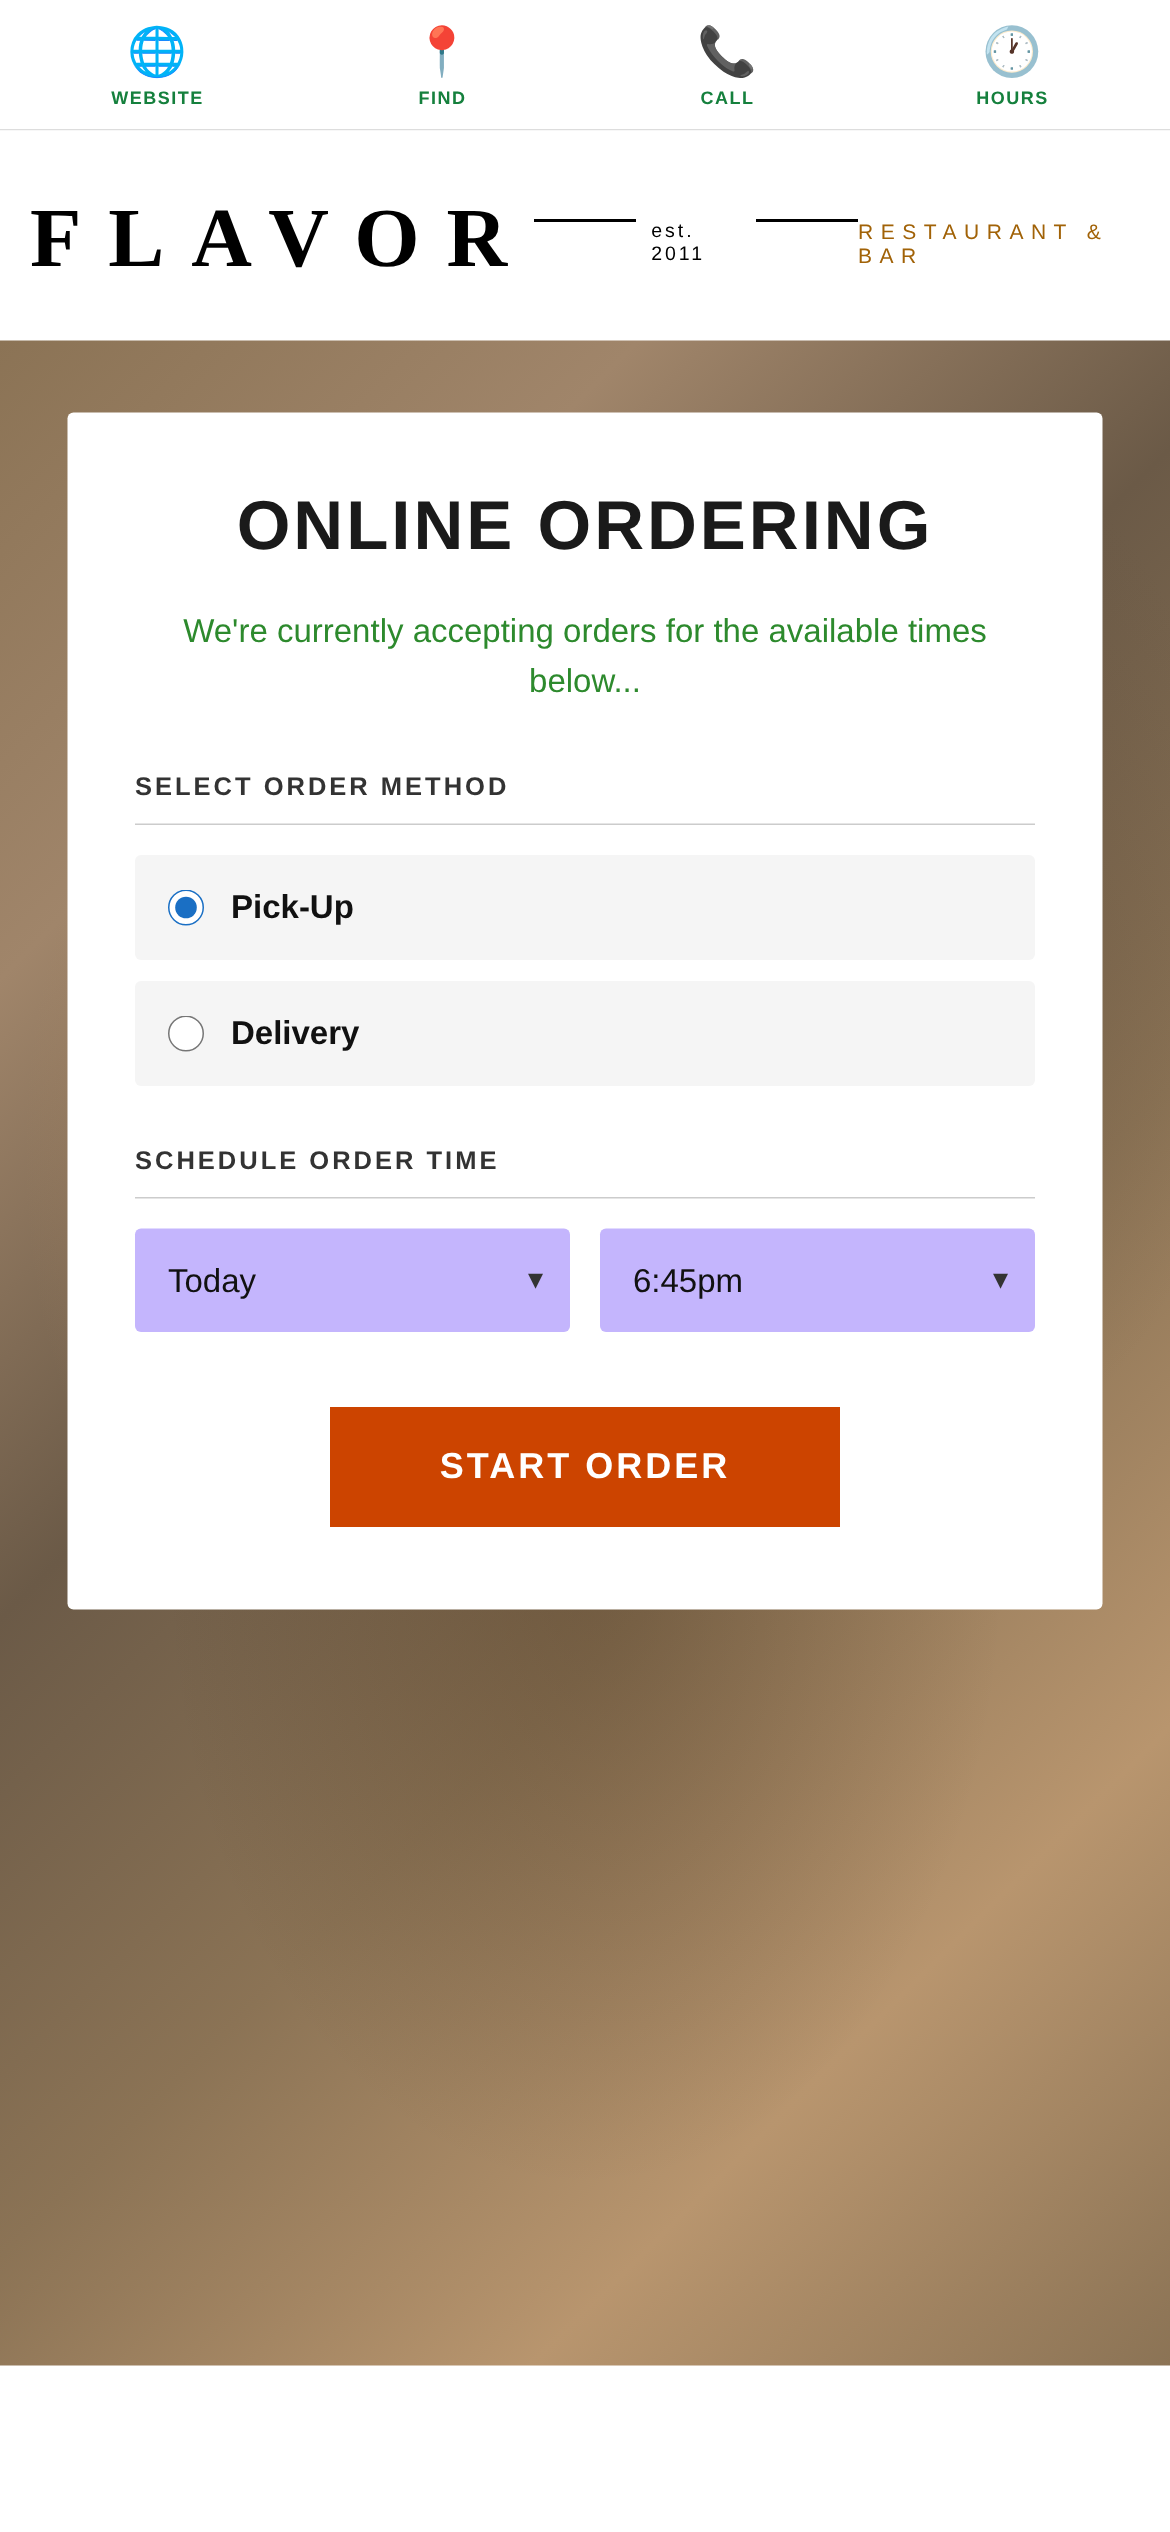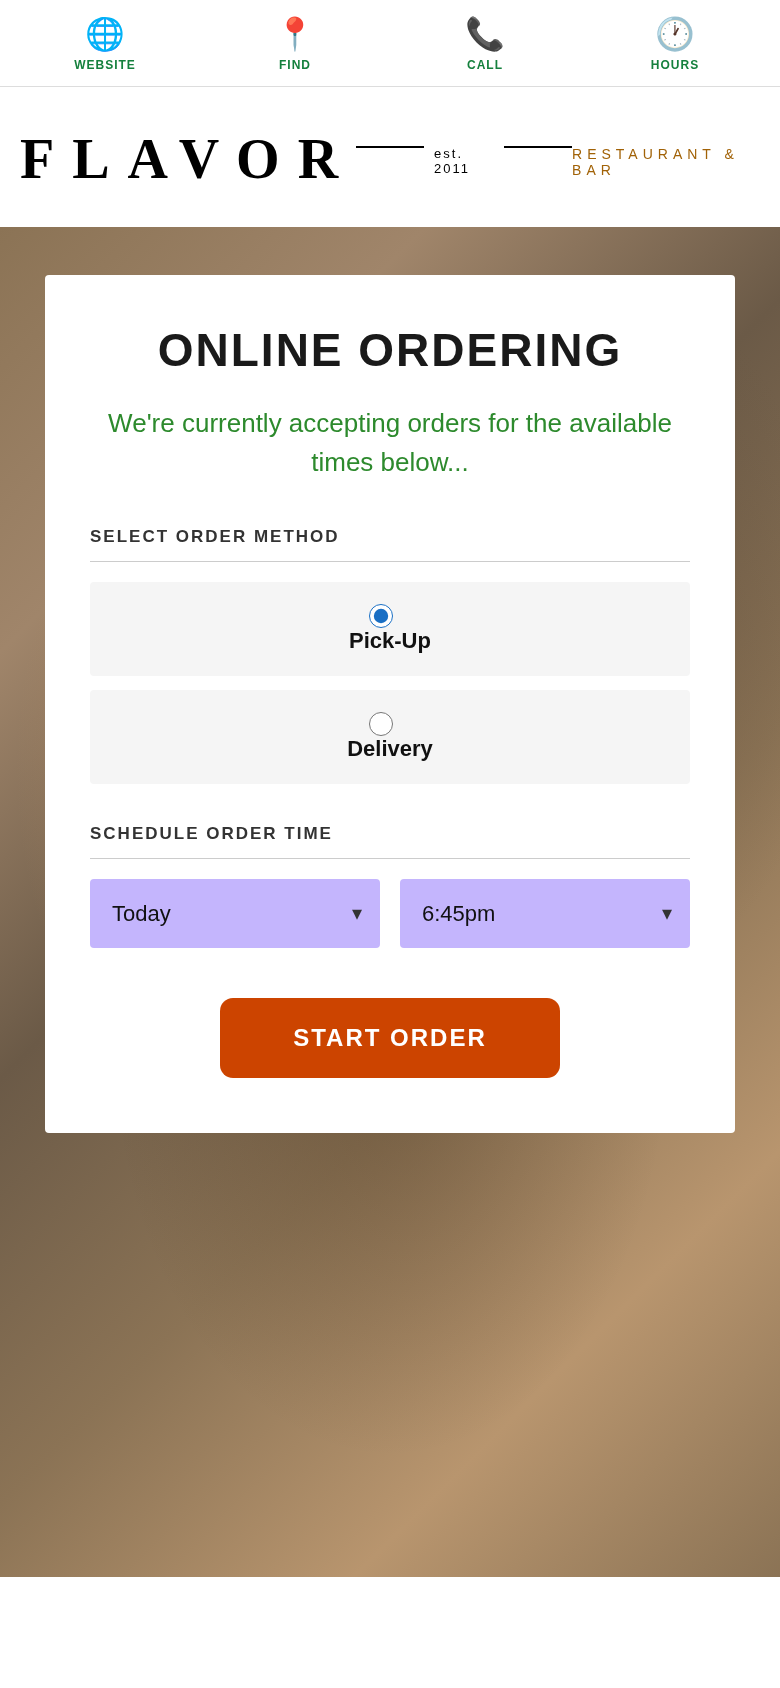--- a/index.html
+++ b/index.html
@@ -118,21 +118,21 @@
       font-size: 46px;
       font-weight: 900;
       color: #1a1a1a;
       text-align: center;
       letter-spacing: 2px;
       margin-bottom: 28px;
       line-height: 1.1;
     }
 
     .card-subtitle {
-      font-size: 26px;
+      font-size: 22px;
       color: #2d8a2d;
       text-align: center;
       line-height: 1.5;
       margin-bottom: 45px;
       font-style: normal;
     }
 
     .section-label {
       font-size: 17px;
       font-weight: 700;
@@ -153,21 +153,20 @@
     }
 
     .radio-option {
       display: flex;
       align-items: center;
       padding: 22px 22px;
       background: #f5f5f5;
       border-radius: 4px;
       margin-bottom: 14px;
       cursor: pointer;
-      flex-direction: column;
     }
 
     .radio-option input[type="radio"] {
       width: 24px;
       height: 24px;
       margin-right: 18px;
       accent-color: #1a6fc4;
       cursor: pointer;
     }
 
@@ -221,21 +220,21 @@
       width: 340px;
       margin: 0 auto;
       padding: 26px 20px;
       background: #cc4400;
       color: #fff;
       font-size: 24px;
       font-weight: 900;
       letter-spacing: 2px;
       text-align: center;
       border: none;
-      border-radius: 13px;
+      border-radius: 0;
       cursor: pointer;
       text-transform: uppercase;
     }
   </style>
 </head>
 <body>
 
 <nav class="top-nav">
   <div class="nav-item">
     <span class="nav-icon">🌐</span>

